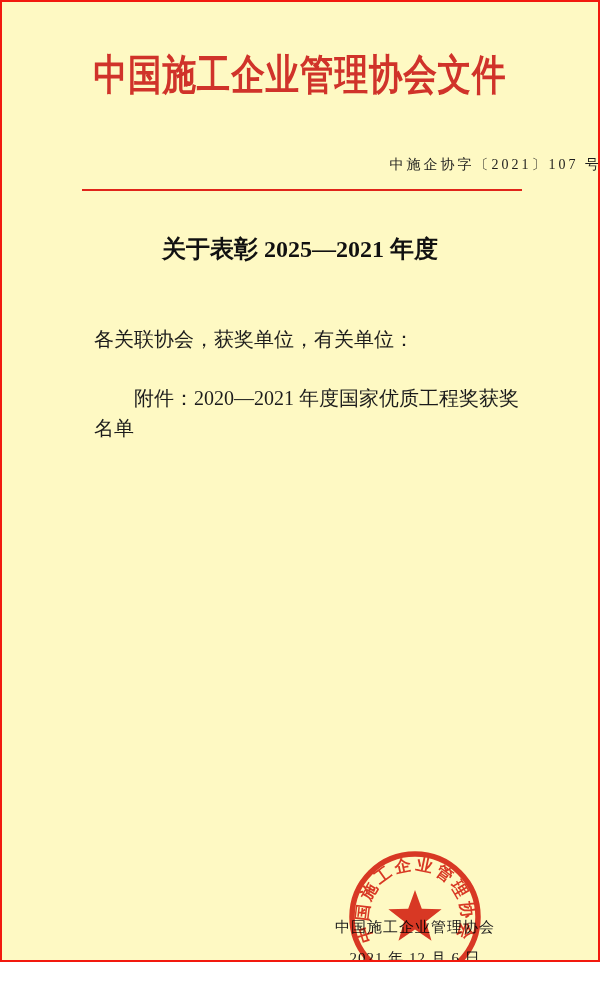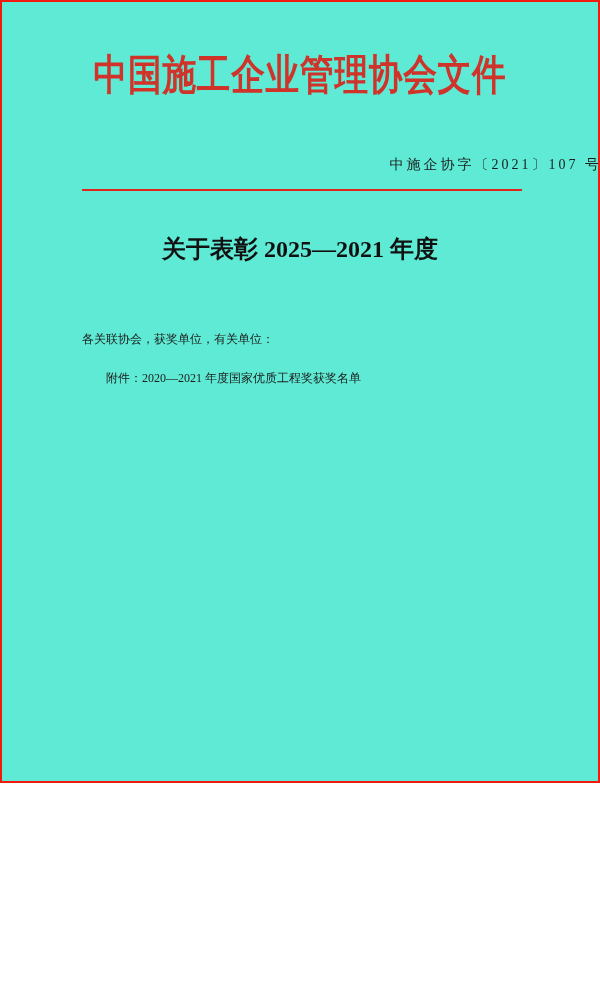--- a/index.html
+++ b/index.html
@@ -11,22 +11,22 @@
   }
   *{margin:0;padding:0;box-sizing:border-box;}
   html,body{background:#fff;}
   body{
     font-family:"Liberation Serif","DejaVu Serif",serif;
     color:var(--ink);
   }
   .page{
     position:relative;
     width:600px;
-    height:783px;
-    background:#5eead4;
+    height:962px;
+    background:#fef9c3;
     border:2px solid var(--border-red);
     overflow:hidden;
   }
   
   .org-title{
     position:absolute;
     top:44px;left:0;width:100%;
     text-align:center;
     white-space:nowrap;
   }
@@ -63,33 +63,33 @@
     top:228px;left:0;width:100%;
     text-align:center;
     font-size:24px;
     font-weight:700;
     line-height:38px;
     color:#111;
   }
   
   .body-block{
     position:absolute;
-    top:322px;left:80px;
+    top:322px;left:92px;
     width:440px;
-    font-size:12px;
+    font-size:20px;
     line-height:30px;
     color:var(--ink);
   }
   .salutation{ text-indent:0; }
   .para{
     text-indent:2em;
     text-align:justify;
   }
   .attachment{
-    margin-top:9px;
+    margin-top:29px;
     text-indent:2em;
   }
   
   .signature{
     position:absolute;
     top:916px;left:283px;
     width:260px;
     text-align:center;
     font-size:15px;
     color:var(--ink);

